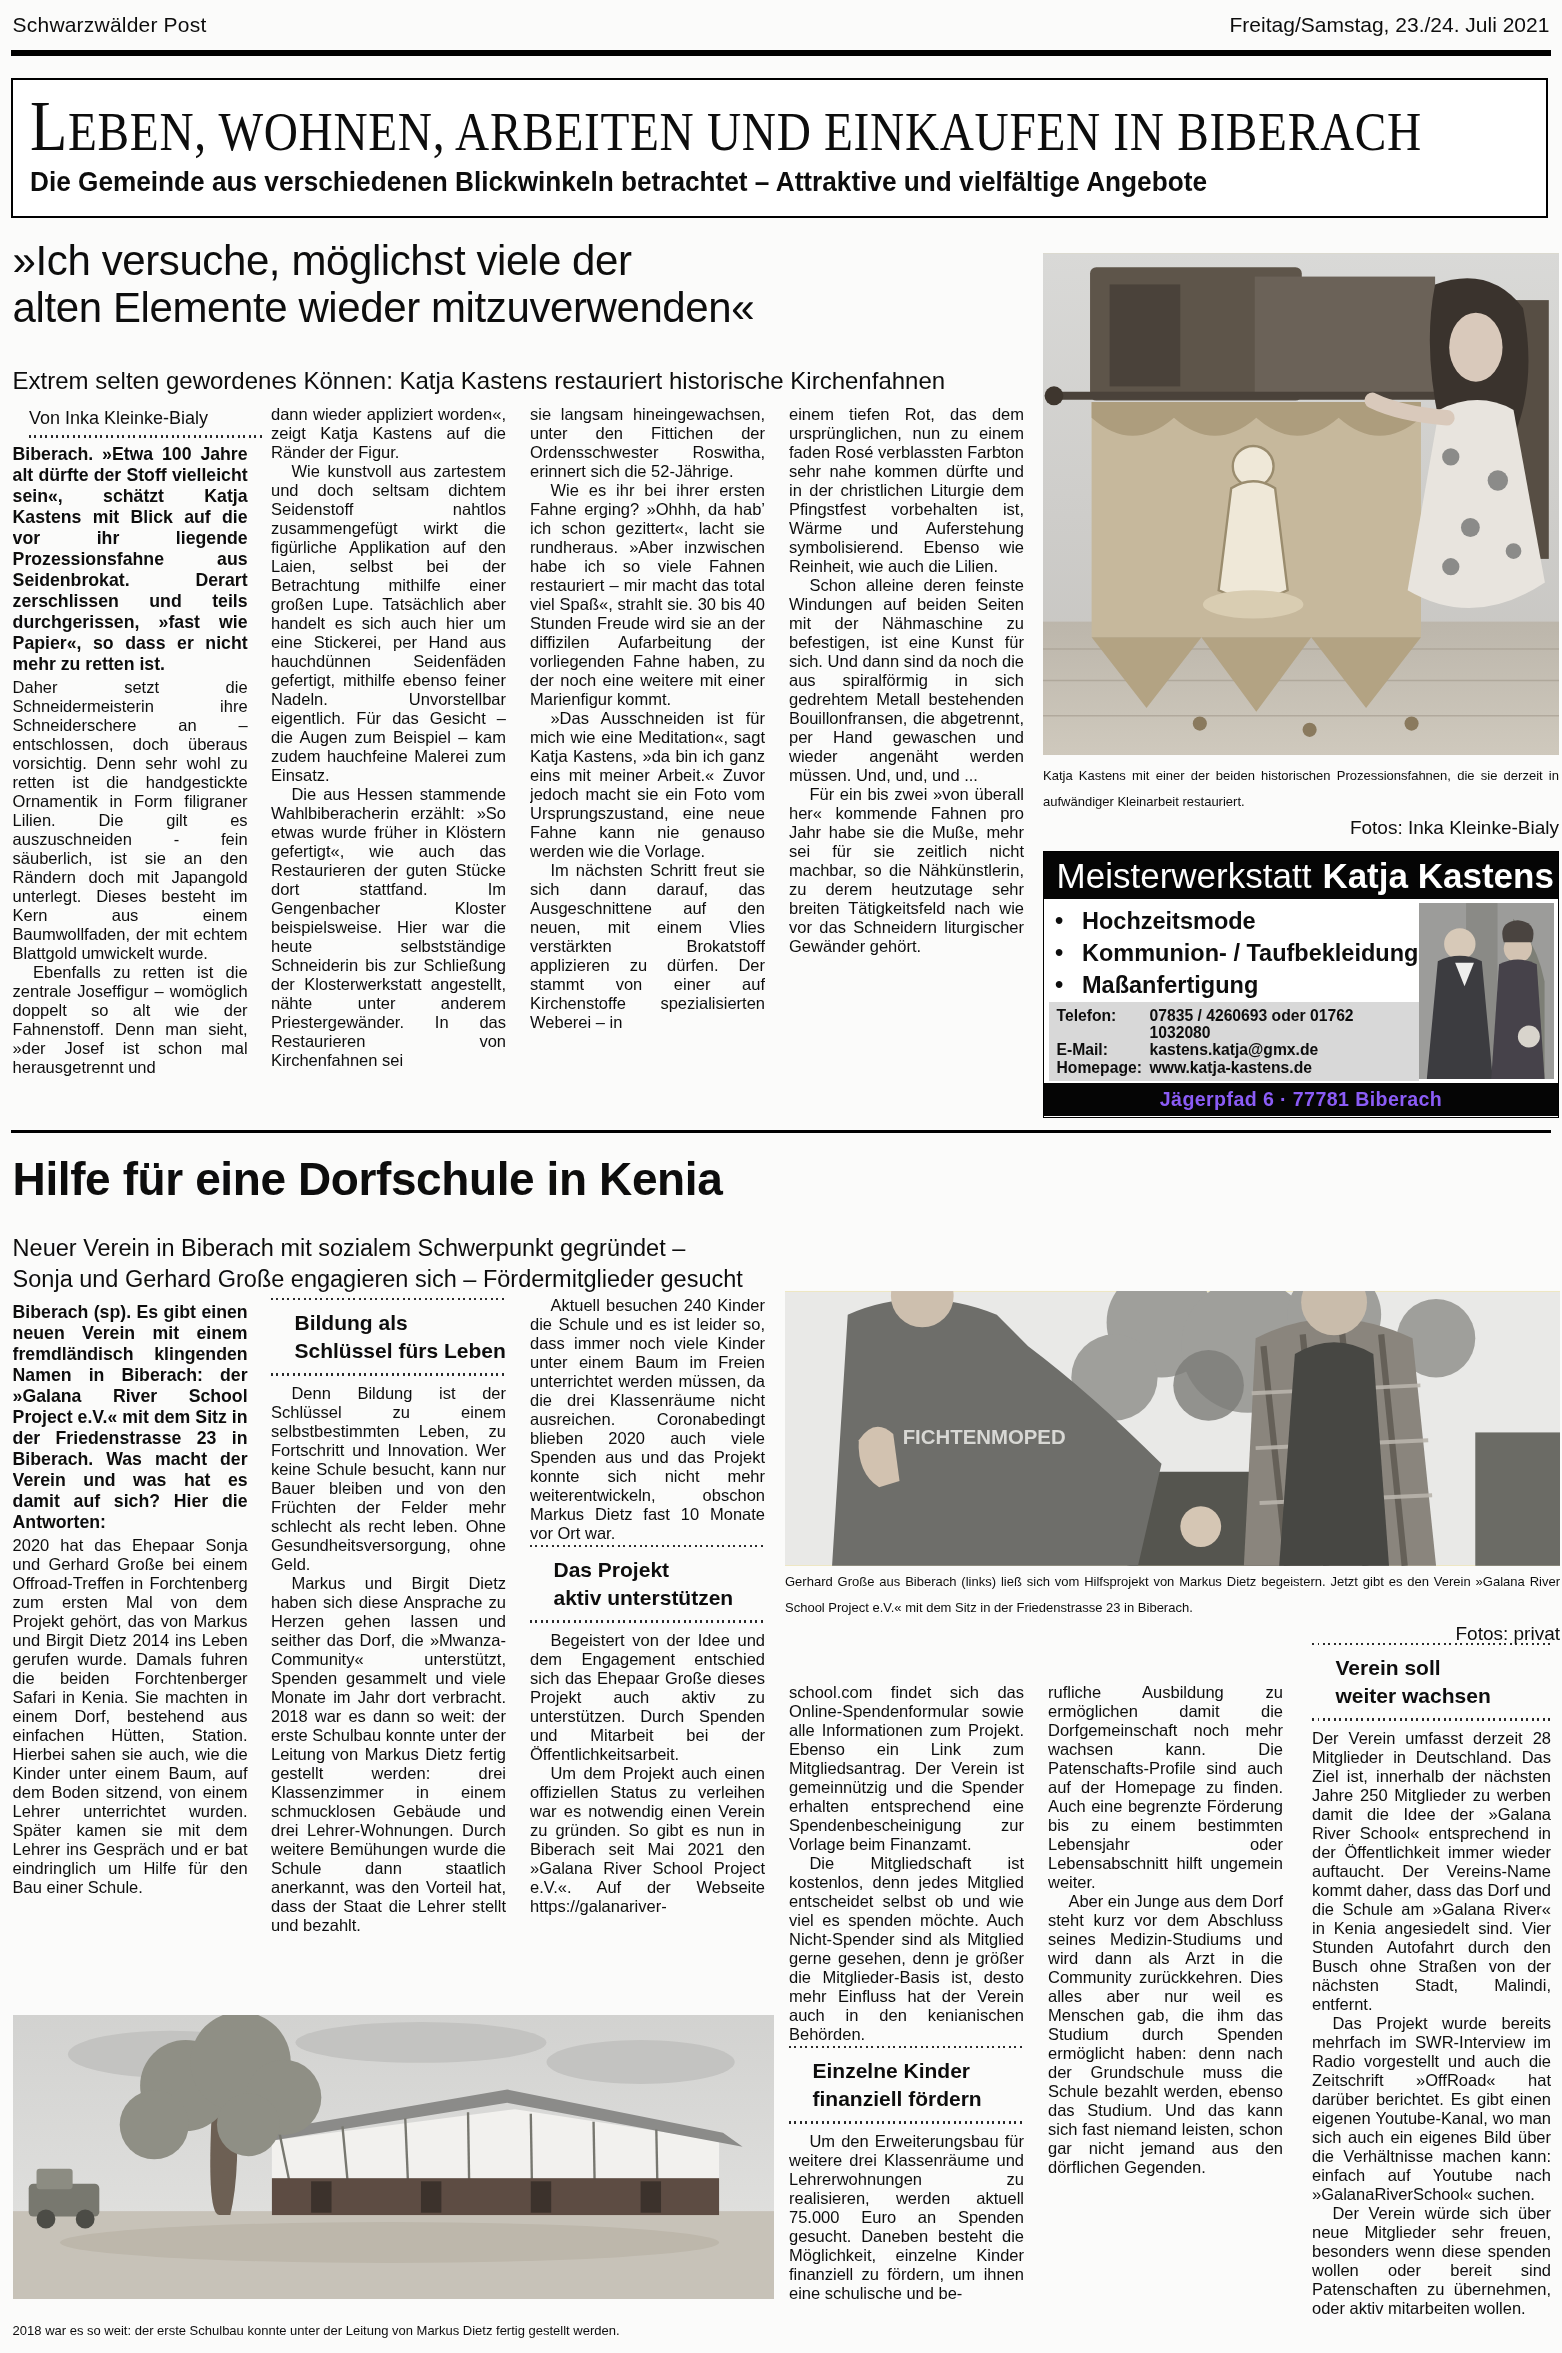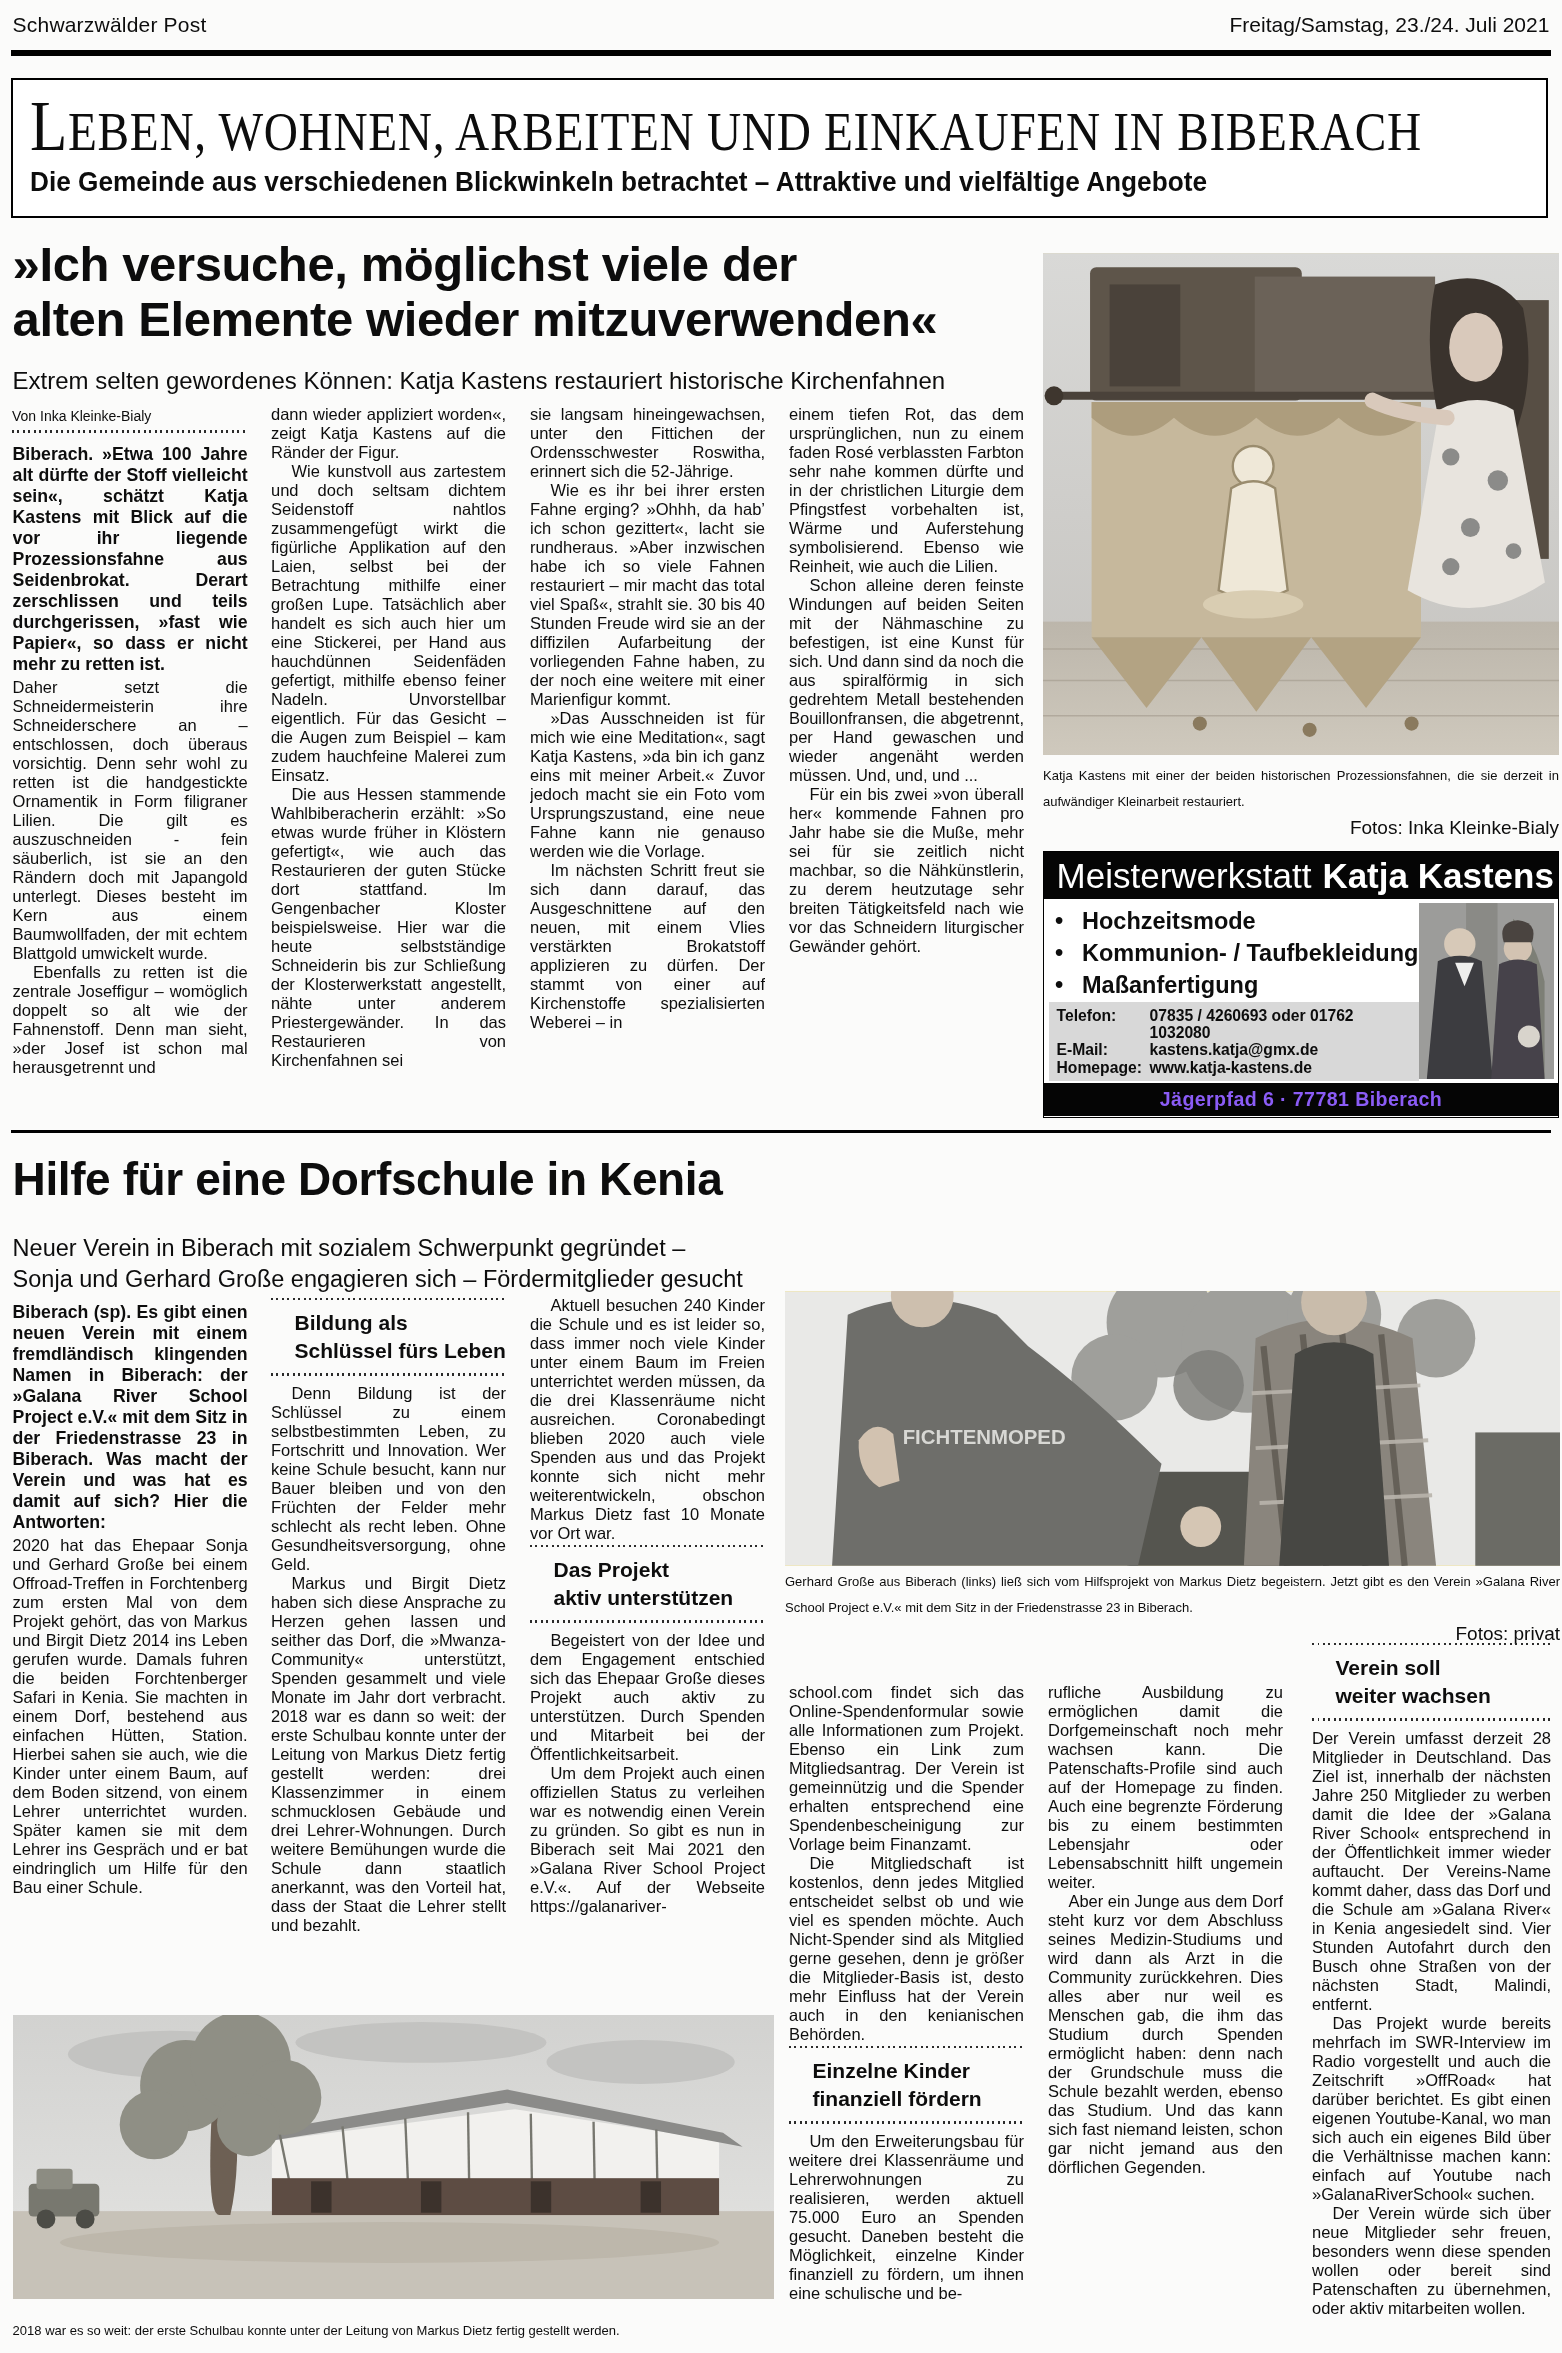--- a/index.html
+++ b/index.html
@@ -12,24 +12,24 @@
   .mast-rule{position:absolute;left:11px;right:11px;top:50px;height:5.5px;background:#000;}
 
   
   .banner{position:absolute;left:11px;top:78px;width:1537px;height:140px;border:2.4px solid #000;box-sizing:border-box;background:#fff;}
   .banner-title{margin:9.4px 0 0 17.3px;font-family:"Liberation Serif",serif;font-size:55px;line-height:1.05;
                 white-space:nowrap;letter-spacing:0.8px;transform:scaleX(.86);transform-origin:left top;}
   .banner-title::first-letter{font-size:71px;}
   .banner-sub{margin:3.1px 0 0 17.3px;font-size:27px;font-weight:bold;white-space:nowrap;transform:scaleX(.97);transform-origin:left top;}
 
   
-  .a1-headline{position:absolute;left:12.6px;top:237px;font-size:49px;font-weight:bold;line-height:1.12;
+  .a1-headline{position:absolute;left:12.6px;top:237px;font-size:42px;font-weight:normal;line-height:1.12;
                letter-spacing:-0.4px;white-space:pre-line;}
   .a1-subdeck{position:absolute;left:12.6px;top:367px;font-size:24px;}
-  .byline{position:absolute;left:12px;top:408px;width:234px;font-size:14px;}
+  .byline{position:absolute;left:29px;top:408px;width:234px;font-size:18px;}
   .dotrule{height:2.4px;background:repeating-linear-gradient(90deg,#2b2b2b 0 1.6px,transparent 1.6px 5.5px);}
   .byline .dotrule{margin-top:6.3px;}
 
   .col{position:absolute;width:235px;overflow:hidden;text-align:justify;font-size:16.5px;line-height:19px;}
   .col p{margin:0;}
   .col p.ind{text-indent:20.4px;}
   .col p.lead{font-weight:bold;font-size:17.7px;line-height:21px;margin-bottom:3.1px;}
   .a1c1{left:12.6px;top:444px;height:672px;}
   .a1c2{left:271px;top:405px;height:711px;}
   .a1c3{left:530px;top:405px;height:711px;}

